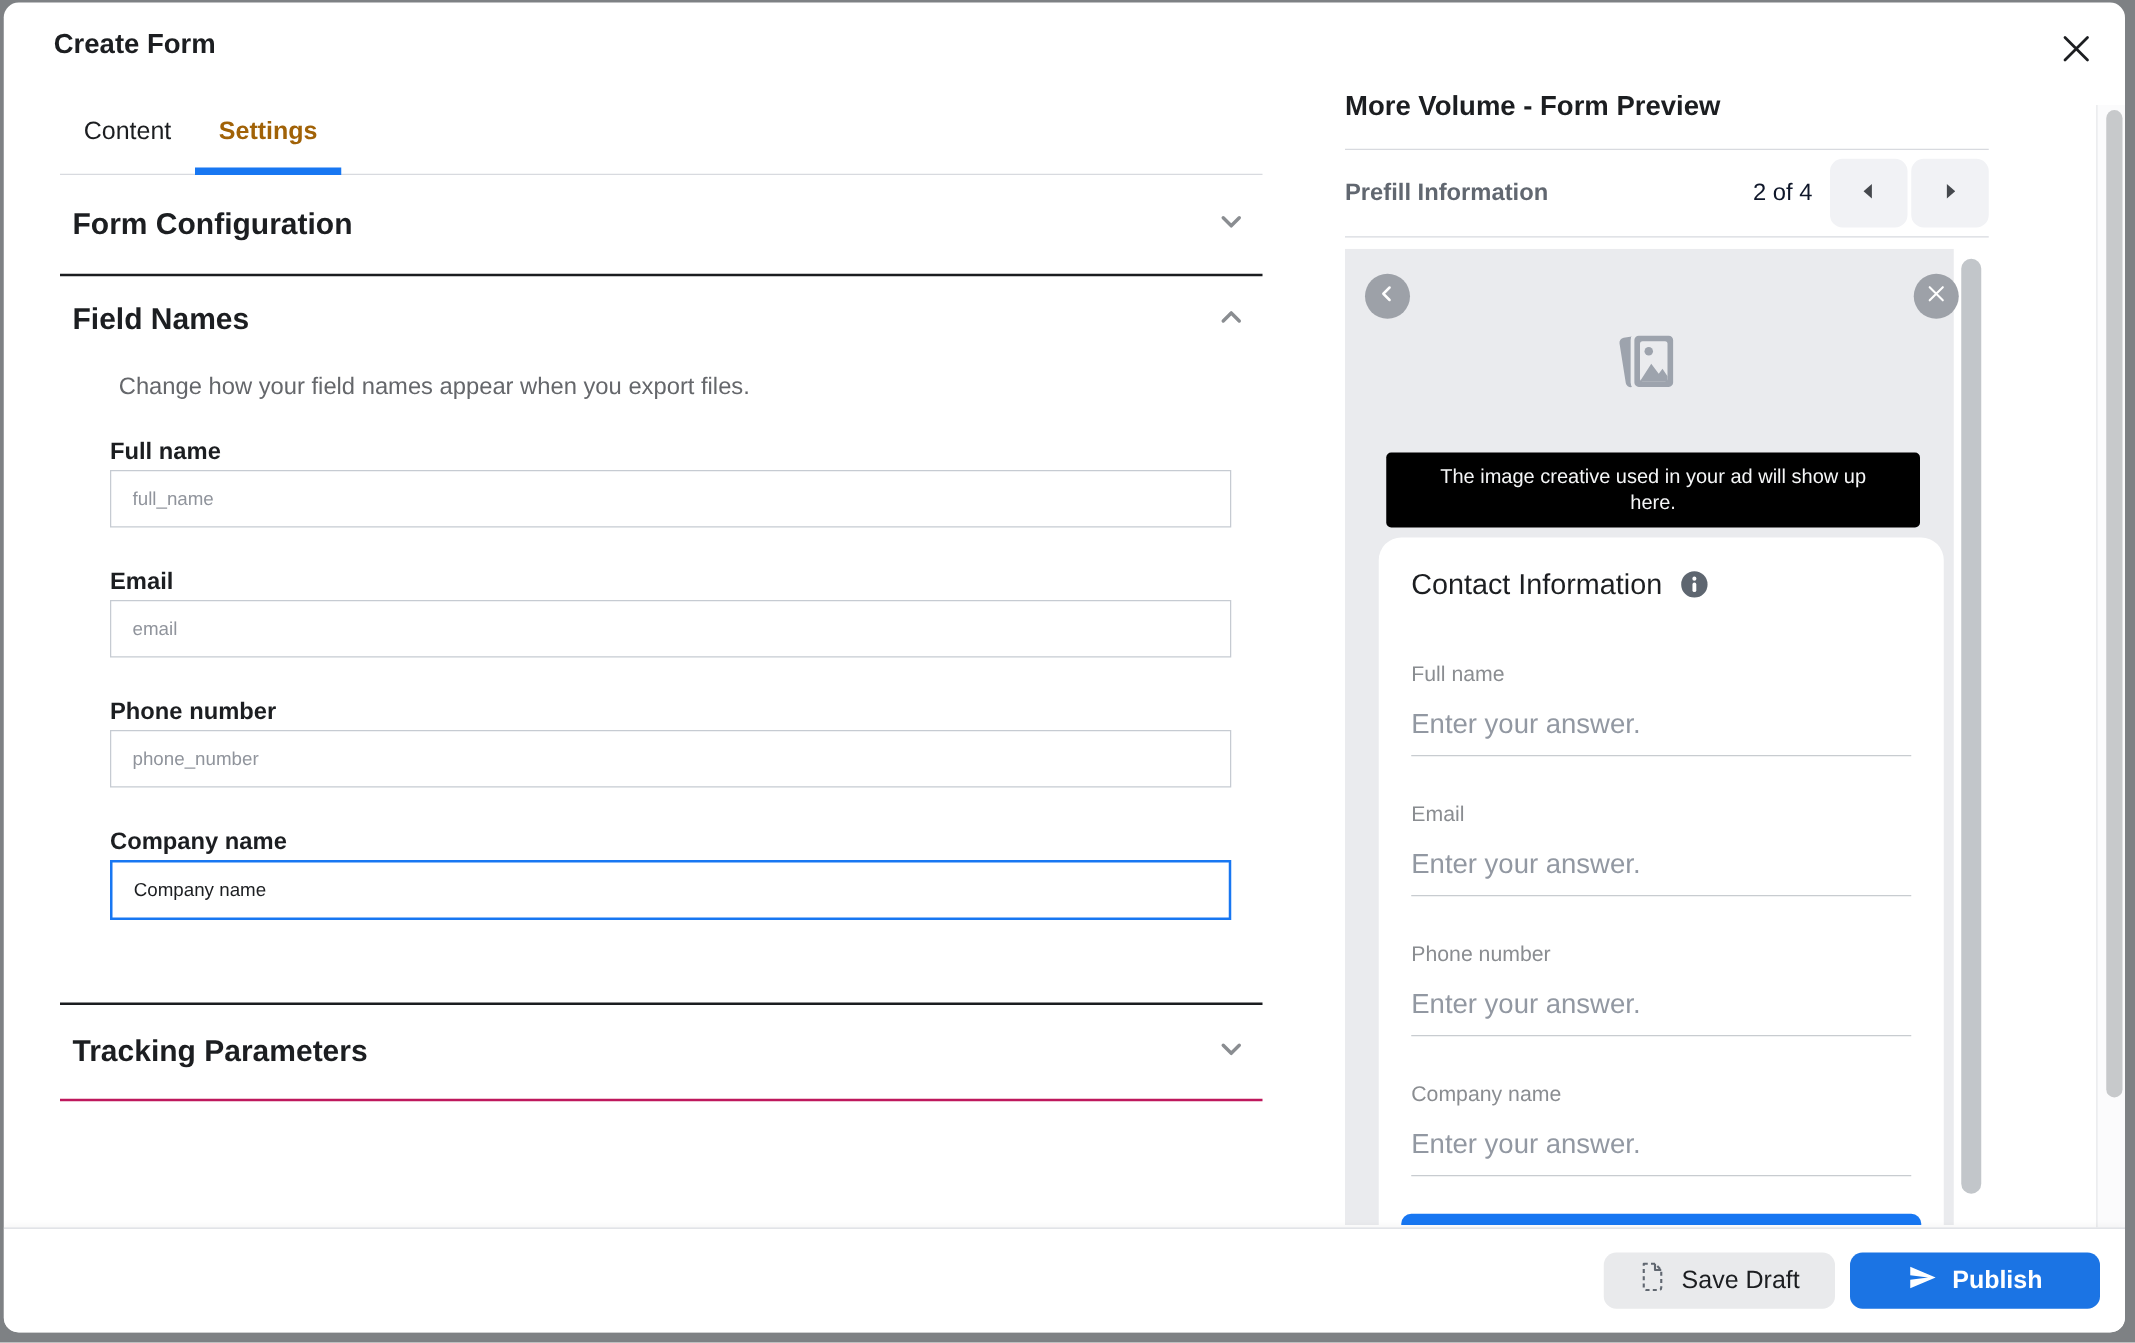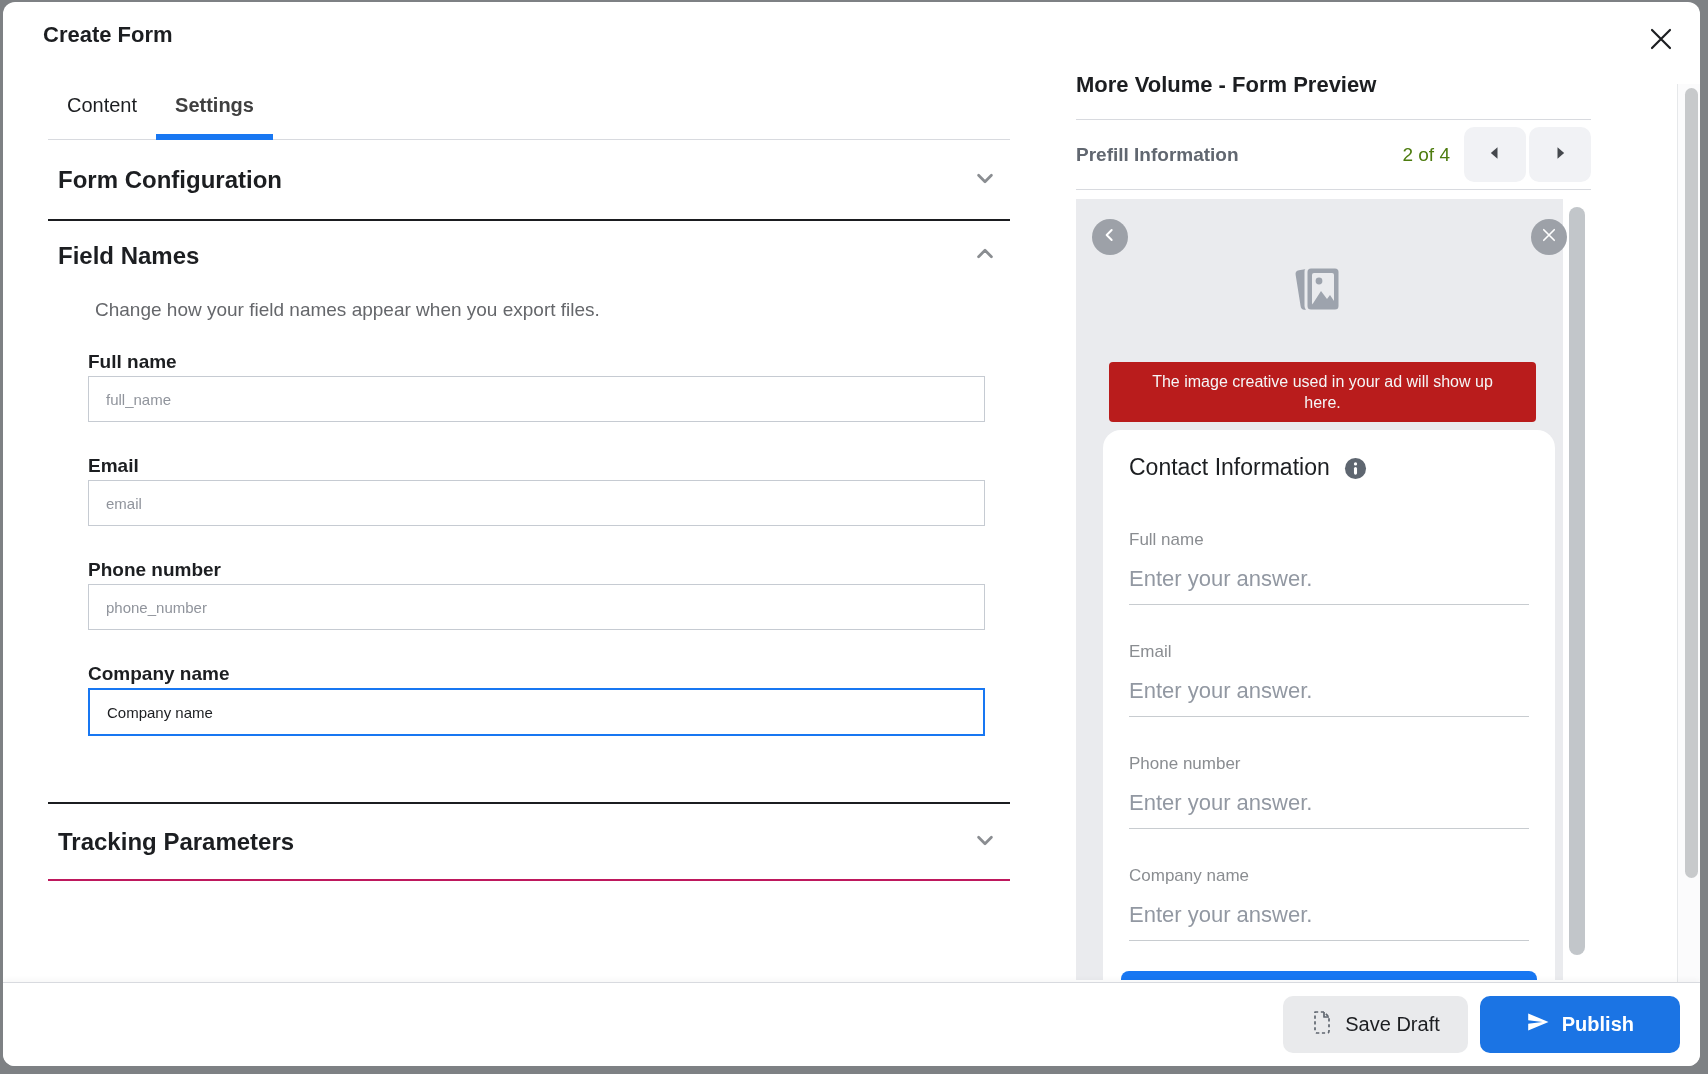--- a/index.html
+++ b/index.html
@@ -11,21 +11,21 @@
 
   
   .dlg-title { position:absolute; left:40px; top:20px; font-size:22px; font-weight:700; }
   .dlg-close { position:absolute; left:1638px; top:18px; width:40px; height:40px;
                background:none; border:none; cursor:pointer; display:flex; align-items:center; justify-content:center; }
 
   
   .left-col { position:absolute; left:45px; top:68px; width:962px; }
   .tabs { display:flex; height:70px; border-bottom:1px solid #d8dadf; }
   .tab { position:relative; padding:24px 19px 0; font-size:20px; font-weight:500; color:#1c1e21; cursor:pointer; }
-  .tab.active { color:#404040; font-weight:700; }
+  .tab.active { color:#a16207; font-weight:700; }
   .tab.active::after { content:""; position:absolute; left:0; right:0; bottom:-1px; height:6px; background:#1877F2; }
 
   .sec-header { display:flex; align-items:center; justify-content:space-between;
                 padding:0 14px 0 10px; cursor:pointer; }
   .sec-header .sec-title { font-size:24px; font-weight:700; }
   .sec-header.h-fc { height:81px; border-bottom:2px solid #1b1d20; }
   .sec-header.h-fn { height:70px; }
   .fn-section { border-bottom:2px solid #1b1d20; padding-bottom:66px; }
   .sec-header.h-tp { height:77px; border-bottom:2px solid #be185d; }
 
@@ -36,33 +36,33 @@
   .fgroup input { display:block; margin-top:1px; width:100%; height:46px; border:1px solid #c6cbd2;
                   border-radius:0; padding:0 17px; font-size:15px; font-family:inherit;
                   color:#90949c; background:#fff; outline:none; }
   .fgroup input.focused { height:48px; border:2px solid #1877F2; color:#1c1e21; }
 
   
   .right-col { position:absolute; left:1073px; top:70px; width:515px; }
   .rc-title { font-size:22px; font-weight:700; height:48px; border-bottom:1px solid #d8dadf; }
   .prefill-row { height:70px; display:flex; align-items:center; border-bottom:1px solid #d8dadf; }
   .prefill-label { font-size:19px; font-weight:700; color:#616770; flex:1; }
-  .prefill-pos { font-size:19px; color:#4d7c0f; margin-right:14px; }
+  .prefill-pos { font-size:19px; color:#0f172a; margin-right:14px; }
   .pager-btn { width:62px; height:55px; border:none; border-radius:10px; background:#f1f2f5;
                display:flex; align-items:center; justify-content:center; cursor:pointer; }
   .pager-btn + .pager-btn { margin-left:3px; }
 
   .preview-wrap { position:relative; margin-top:9px; height:781px; overflow:hidden; }
   .canvas { position:absolute; left:0; top:0; width:487px; height:100%; background:#eaebee; }
   .circ { position:absolute; width:36px; height:36px; border-radius:50%; background:#9da1a8;
           display:flex; align-items:center; justify-content:center; }
   .circ.back { left:16px; top:20px; }
   .circ.close { right:-4px; top:20px; }
   .photo-ic { position:absolute; left:0; right:0; top:62px; display:flex; justify-content:center; }
-  .tooltip { position:absolute; left:33px; right:27px; top:163px; background:#b91c1c; border-radius:4px;
+  .tooltip { position:absolute; left:33px; right:27px; top:163px; background:#000000; border-radius:4px;
              padding:9px 10px; text-align:center; }
   .tooltip span { display:inline-block; max-width:360px; color:#f5f6f7; font-size:16px; line-height:21px; }
   .card { position:absolute; left:27px; right:8px; top:231px; bottom:-4px; background:#fff;
           border-radius:18px 18px 0 0; padding:0 26px; }
   .card-title-row { margin-top:24px; display:flex; align-items:center; gap:14px; }
   .card-title { font-size:23px; font-weight:500; height:32px; }
   .p-field { margin-top:37px; }
   .p-field.first { margin-top:44px; }
   .p-label { font-size:17px; color:#8a8d91; height:20px; }
   .p-answer { margin-top:16px; font-size:22px; color:#9298a2; height:26px; }
@@ -72,21 +72,21 @@
 
   
   .page-sb { position:absolute; left:1674px; top:82px; bottom:84px; width:23px;
              background:#fbfbfc; border-left:1px solid #e6e8ea; }
   .page-sb .thumb { position:absolute; left:7px; top:4px; width:13px; height:790px; background:#c7c9cb; border-radius:7px; }
 
   
   .footer { position:absolute; left:0; right:0; bottom:0; height:84px; background:#fff;
             border-top:1px solid #d8dadf; box-shadow:0 -2px 6px rgba(0,0,0,.04);
             display:flex; align-items:center; justify-content:flex-end; padding-right:20px; gap:12px; }
-  .btn { height:57px; border:none; border-radius:10px; font-size:20px; font-family:inherit;
+  .btn { height:45px; border:none; border-radius:10px; font-size:20px; font-family:inherit;
          display:flex; align-items:center; gap:12px; cursor:pointer; }
   .btn-save { background:#e9eaec; color:#1c1e21; font-weight:500; padding:0 28px; }
   .btn-publish { background:#1b74e4; color:#fff; font-weight:700; padding:0 46px; }
 </style>
 </head>
 <body>
 
 <div class="dialog">
 
   <div class="dlg-title">Create Form</div>

